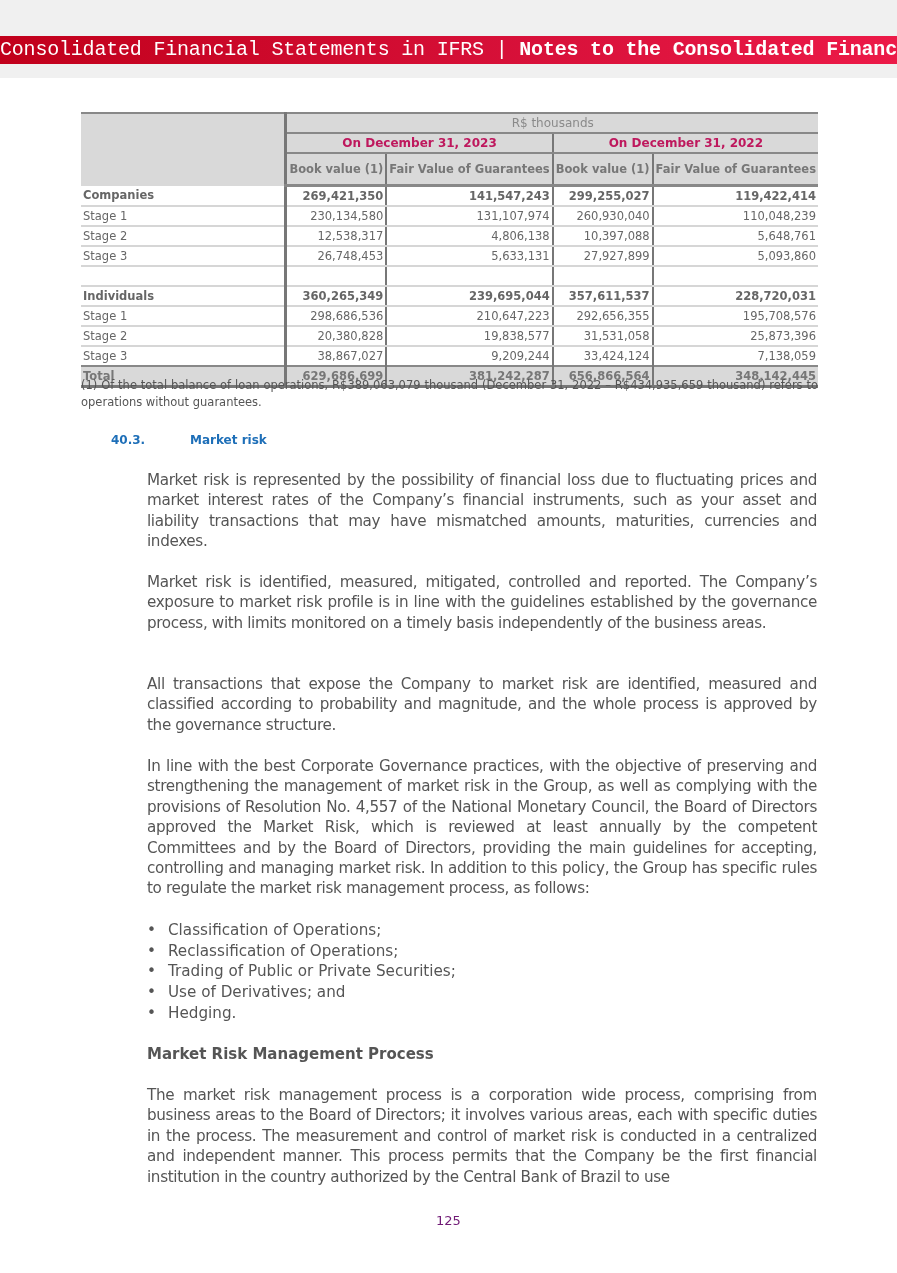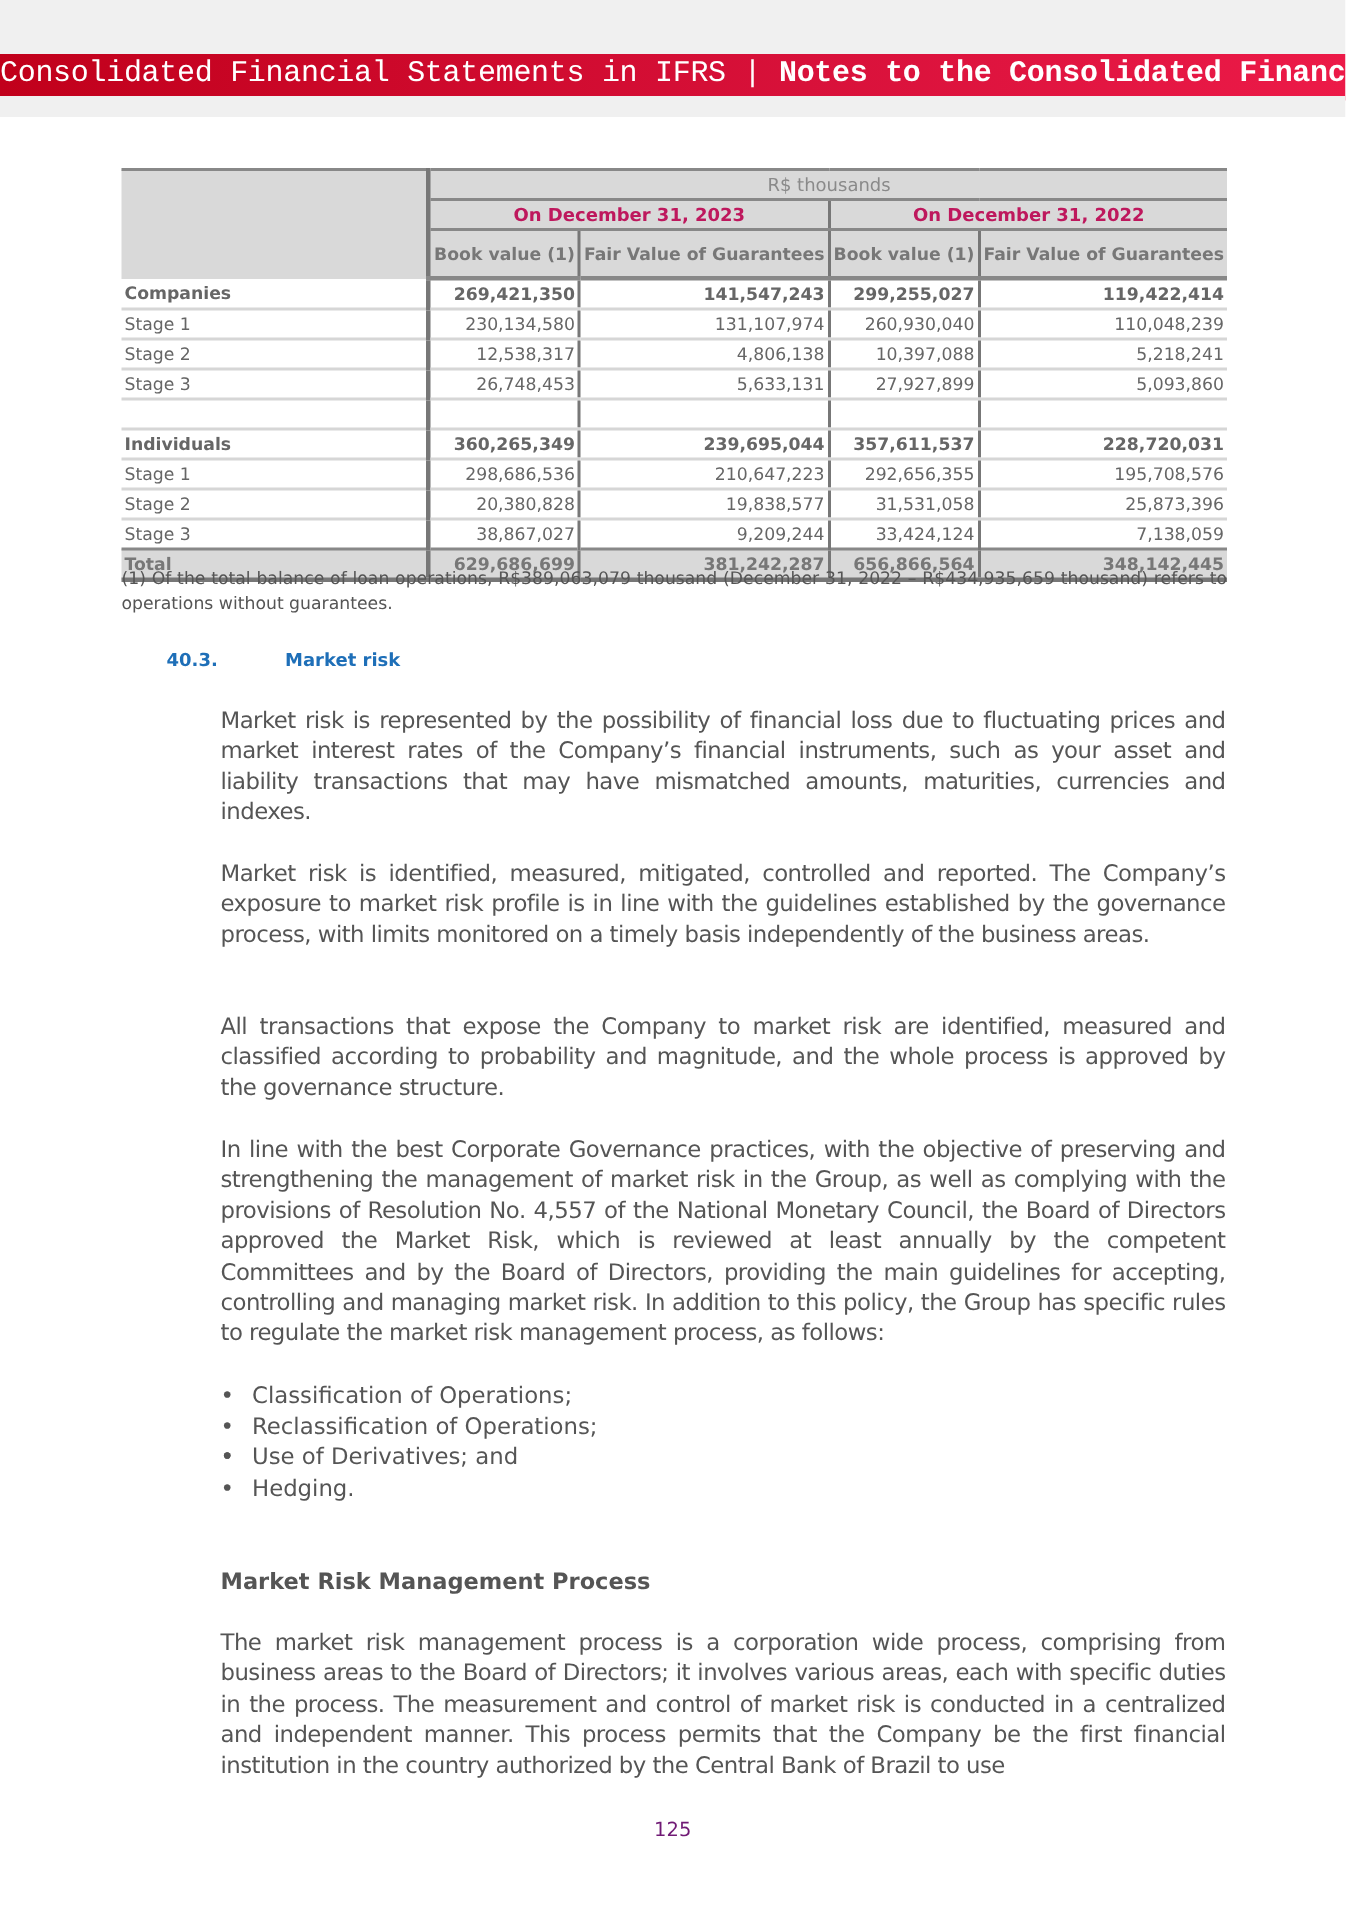--- a/index.html
+++ b/index.html
@@ -93,21 +93,21 @@
     <td class="num vsep">230,134,580</td>
     <td class="num vthin">131,107,974</td>
     <td class="num vthin">260,930,040</td>
     <td class="num vthin">110,048,239</td>
   </tr>
   <tr class="row">
     <td class="lbl">Stage 2</td>
     <td class="num vsep">12,538,317</td>
     <td class="num vthin">4,806,138</td>
     <td class="num vthin">10,397,088</td>
-    <td class="num vthin">5,218,241</td>
+    <td class="num vthin">5,648,761</td>
   </tr>
   <tr class="row">
     <td class="lbl">Stage 3</td>
     <td class="num vsep">26,748,453</td>
     <td class="num vthin">5,633,131</td>
     <td class="num vthin">27,927,899</td>
     <td class="num vthin">5,093,860</td>
   </tr>
   <tr class="row">
     <td class="lbl"></td>
@@ -161,21 +161,21 @@
 </div>
 
 <div class="para" style="top:470px">Market risk is represented by the possibility of financial loss due to fluctuating prices and market interest rates of the Company’s financial instruments, such as your asset and liability transactions that may have mismatched amounts, maturities, currencies and indexes.</div>
 <div class="para" style="top:572px">Market risk is identified, measured, mitigated, controlled and reported. The Company’s exposure to market risk profile is in line with the guidelines established by the governance process, with limits monitored on a timely basis independently of the business areas.</div>
 <div class="para" style="top:674px">All transactions that expose the Company to market risk are identified, measured and classified according to probability and magnitude, and the whole process is approved by the governance structure.</div>
 <div class="para" style="top:756px">In line with the best Corporate Governance practices, with the objective of preserving and strengthening the management of market risk in the Group, as well as complying with the provisions of Resolution No. 4,557 of the National Monetary Council, the Board of Directors approved the Market Risk, which is reviewed at least annually by the competent Committees and by the Board of Directors, providing the main guidelines for accepting, controlling and managing market risk. In addition to this policy, the Group has specific rules to regulate the market risk management process, as follows:</div>
 
 <ul class="bullets">
   <li><span class="dot">•</span><span>Classification of Operations;</span></li>
   <li><span class="dot">•</span><span>Reclassification of Operations;</span></li>
-  <li><span class="dot">•</span></li>
+  <li><span class="dot">•</span><span>Trading of Public or Private Securities;</span></li>
   <li><span class="dot">•</span><span>Use of Derivatives; and</span></li>
   <li><span class="dot">•</span><span>Hedging.</span></li>
 </ul>
 
 <div class="subhead">Market Risk Management Process</div>
 
 <div class="para" style="top:1085px">The market risk management process is a corporation wide process, comprising from business areas to the Board of Directors; it involves various areas, each with specific duties in the process. The measurement and control of market risk is conducted in a centralized and independent manner. This process permits that the Company be the first financial institution in the country authorized by the Central Bank of Brazil to use</div>
 
 <div class="page-num">125</div>
 

